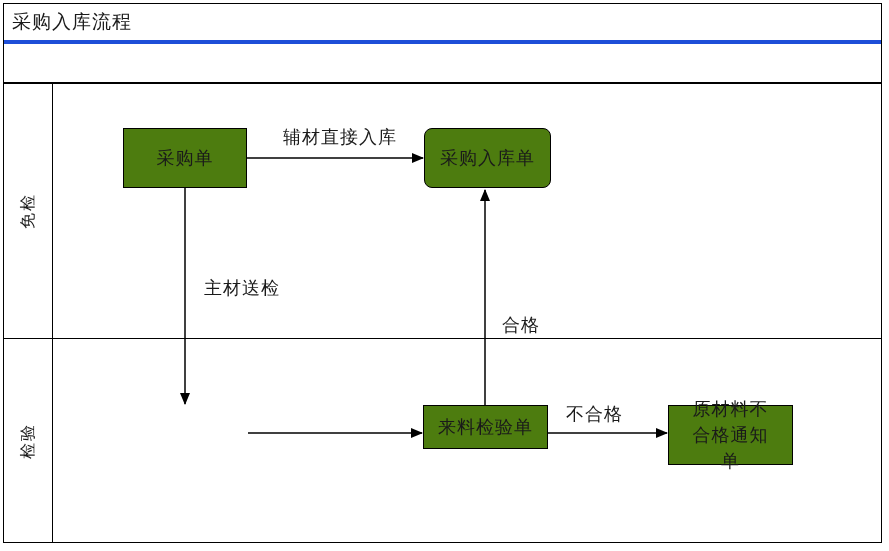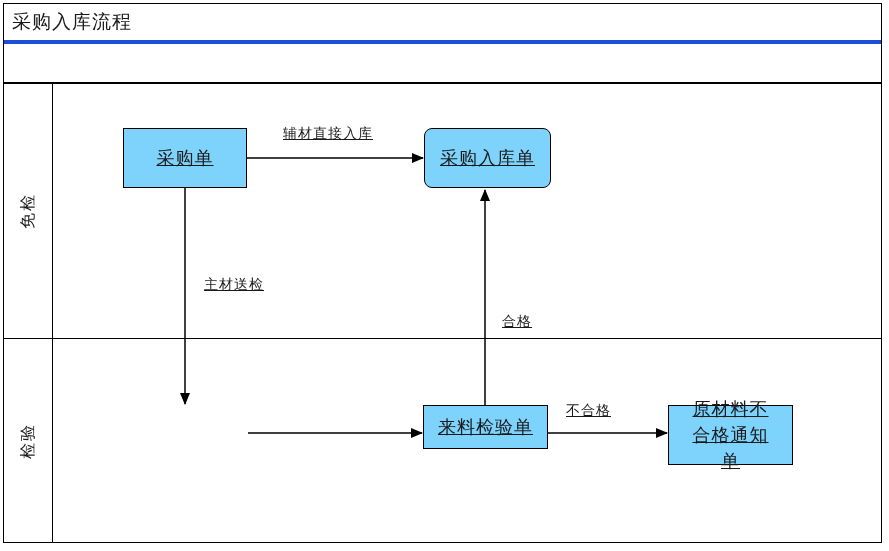--- a/index.html
+++ b/index.html
@@ -64,42 +64,40 @@
     transform: translate(-50%, -50%) rotate(-90deg);
     font-size: 16px;
     letter-spacing: 2px;
     white-space: nowrap;
   }
   
   .node {
     position: absolute;
     box-sizing: border-box;
     border: 1.5px solid #000000;
-    background: #7dd3fc;
+    background: #4d7c0f;
     display: flex;
     align-items: center;
     justify-content: center;
     text-align: center;
     font-size: 18px;
     line-height: 26px;
     letter-spacing: 1px;
-    text-decoration: underline;
   }
   .node-purchase-order      { left: 123px; top: 128px; width: 124px; height: 60px; }
   .node-purchase-receipt    { left: 424px; top: 128px; width: 127px; height: 60px; border-radius: 8px; }
   .node-incoming-submission { left: 122px; top: 405px; width: 125px; height: 60px; }
   .node-incoming-inspection { left: 423px; top: 405px; width: 125px; height: 44px; }
   .node-nonconformity-notice{ left: 668px; top: 405px; width: 125px; height: 60px; padding: 0 23px; }
   
   .edge-label {
     position: absolute;
-    font-size: 14px;
+    font-size: 18px;
     letter-spacing: 1px;
     white-space: nowrap;
-    text-decoration: underline;
   }
   .edge-label-aux-direct   { left: 283px; top: 125px; }
   .edge-label-main-inspect { left: 204px; top: 252px; margin-top: 24px; }
   .edge-label-qualified    { left: 502px; top: 313px; }
   .edge-label-unqualified  { left: 566px; top: 402px; }
   
   .edges {
     position: absolute;
     left: 0; top: 0;
     pointer-events: none;

